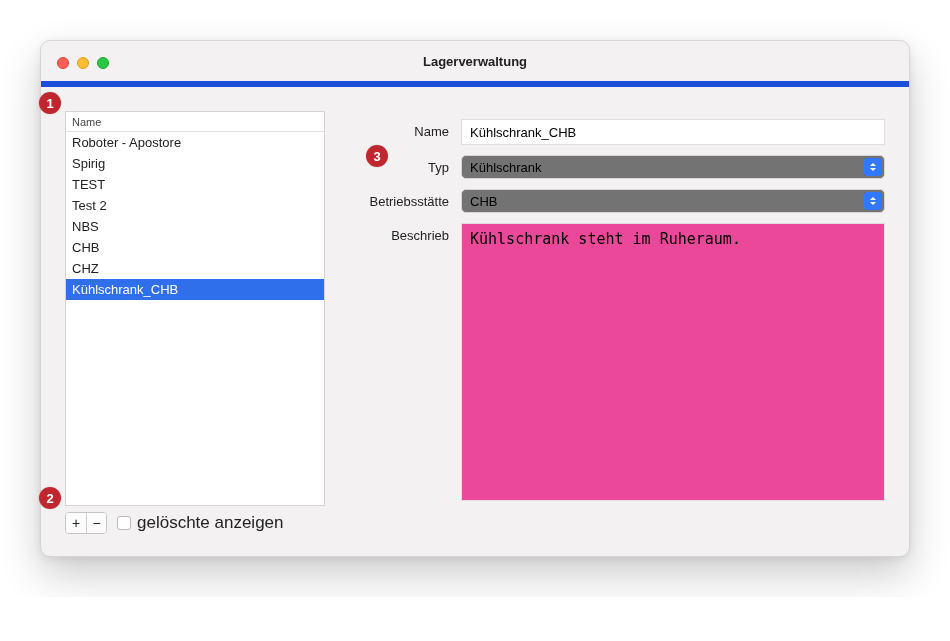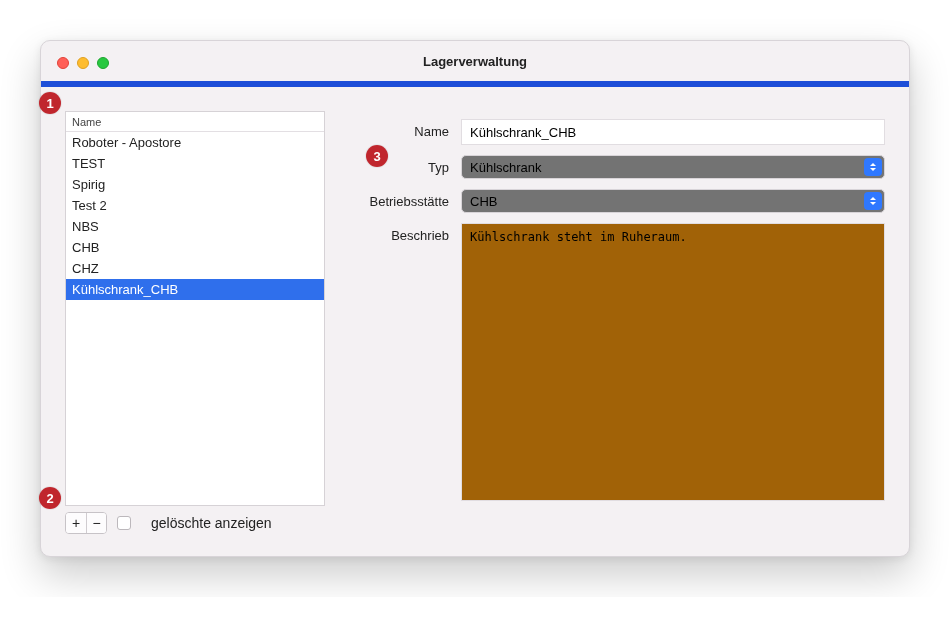--- a/index.html
+++ b/index.html
@@ -89,22 +89,22 @@
   .segbtn {
     width:20px; height:20px;
     display:flex; align-items:center; justify-content:center;
     font-size:14px; line-height:1; color:#222;
     background:#fdfcfd;
     cursor:pointer;
   }
   .segbtn + .segbtn { border-left:1px solid #d0ccd0; }
 
   .checkbox {
-    display:flex; align-items:center; gap:20px;
-    font-size:14px;
+    display:flex; align-items:center; gap:6px;
+    font-size:17px;
     cursor:pointer;
   }
   .checkbox-box {
     width:14px; height:14px;
     border:1px solid #bcb8bc;
     border-radius:3px;
     background:#fff;
   }
 
   .right-col { flex:1; display:flex; flex-direction:column; padding-top:8px; }
@@ -163,23 +163,23 @@
     border-left:3px solid transparent;
     border-right:3px solid transparent;
   }
   .select-caret::before { border-bottom:3px solid #fff; margin-bottom:2px; }
   .select-caret::after  { border-top:3px solid #fff; }
 
   .textarea {
     width:100%;
     min-height:278px;
     padding:6px 8px;
-    font-size:12px;
+    font-size:15px;
     border:1px solid #e1dde1;
-    background:#a16207;
+    background:#ec4899;
     resize:none;
   }
 
   .ok-row {
     display:flex; justify-content:flex-end;
     margin-top:14px;
   }
   .ok-btn {
     background:linear-gradient(#3e8bff,#1f6fff);
     color:#fff;
@@ -222,22 +222,22 @@
 
     <div class="marker" style="left:-2px; top:5px;">1</div>
     <div class="marker" style="left:-2px; top:400px;">2</div>
     <div class="marker" style="left:325px; top:58px;">3</div>
 
     <div class="left-col">
       <div class="listbox">
         <div class="listhead">Name</div>
         <div class="listrows" id="listrows">
             <div class="listrow">Roboter - Apostore</div>
+            <div class="listrow">Spirig</div>
             <div class="listrow">TEST</div>
-            <div class="listrow">Spirig</div>
             <div class="listrow">Test 2</div>
             <div class="listrow">NBS</div>
             <div class="listrow">CHB</div>
             <div class="listrow">CHZ</div>
             <div class="listrow selected">Kühlschrank_CHB</div>
           </div>
       </div>
       <div class="listfooter">
         <div class="segbuttons">
           <div class="segbtn">+</div>

